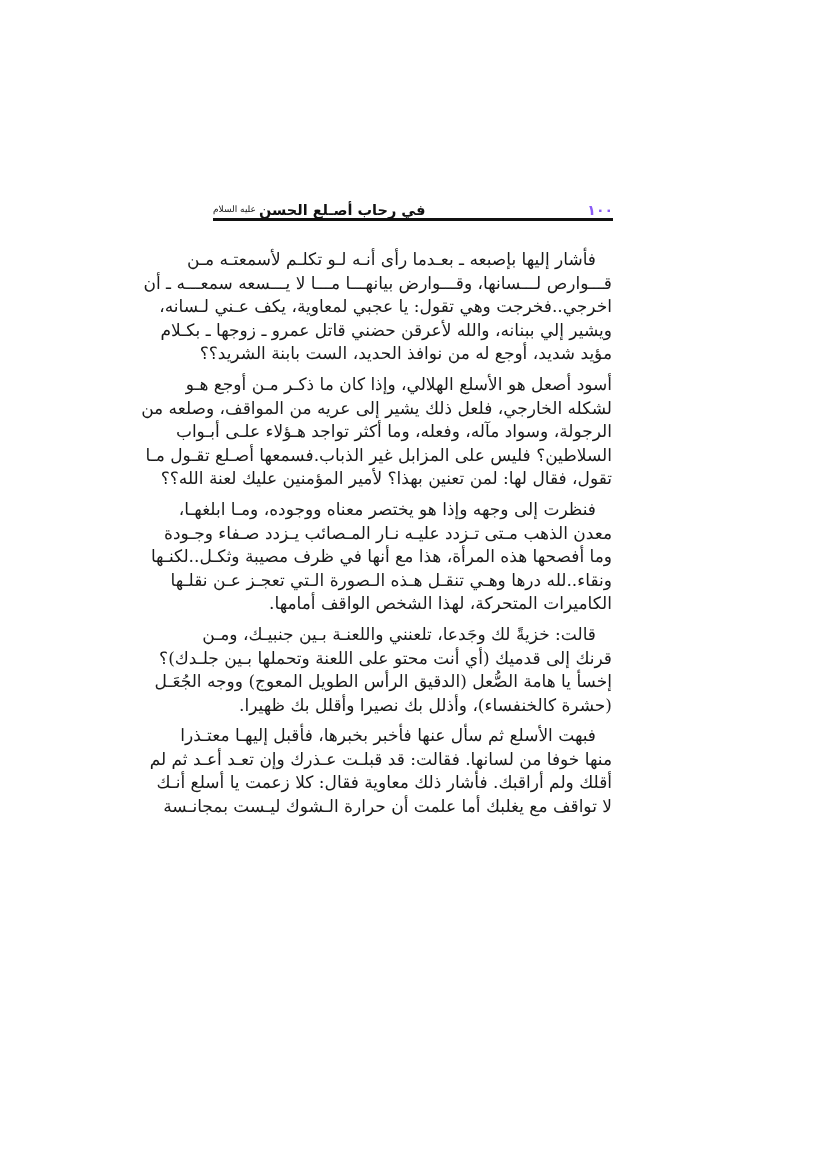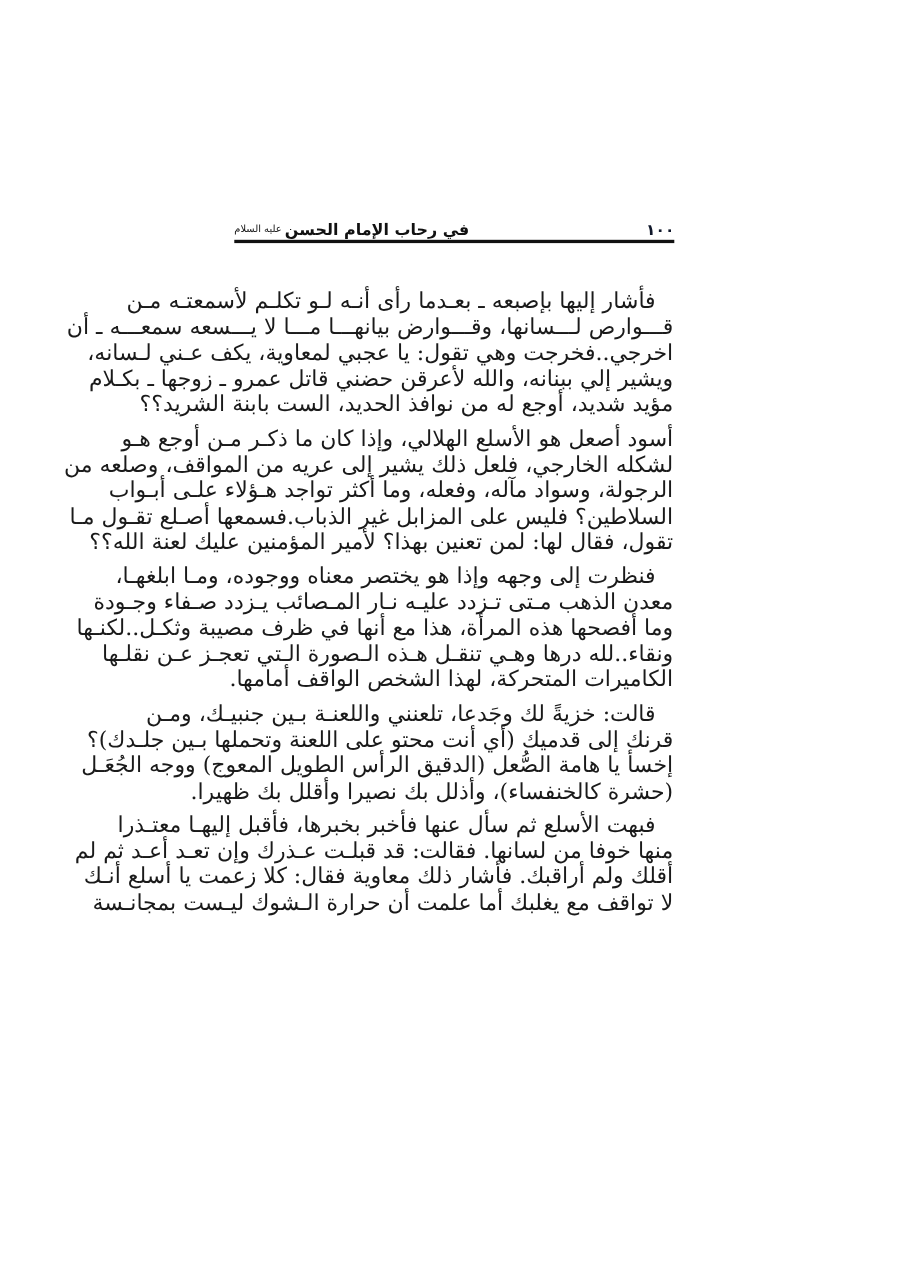--- a/index.html
+++ b/index.html
@@ -5,42 +5,42 @@
   html, body { margin: 0; padding: 0; }
   body {
     width: 826px; height: 1169px; background: #ffffff; position: relative; overflow: hidden;
     font-family: "DejaVu Serif", "Liberation Serif", serif; color: #1a1a1a;
   }
   .page { position: absolute; left: 0; top: 0; width: 826px; height: 1169px; }
   .header {
     position: absolute; left: 213px; top: 196px; width: 400px; height: 22px;
     direction: rtl; display: flex; justify-content: space-between; align-items: flex-end;
   }
-  .page-number { font-family: "DejaVu Sans", sans-serif; font-size: 14px; font-weight: bold; color: #0f172a; margin-top: 20px; }
+  .page-number { font-family: "DejaVu Sans", sans-serif; font-size: 14px; font-weight: bold; color: #8b5cf6; margin-top: 20px; }
   .running-title { font-family: "DejaVu Sans", sans-serif; font-size: 14.5px; font-weight: bold; color: #111; display: flex; align-items: flex-end; gap: 3px; }
   .honorific { font-size: 9px; font-weight: normal; font-family: "DejaVu Serif", serif; position: relative; top: -4px; }
   .rule { position: absolute; left: 213px; top: 218px; width: 400px; height: 3px; background: #111; }
   .body-text {
-    position: absolute; left: 214px; top: 262px; width: 398px;
+    position: absolute; left: 214px; top: 248px; width: 398px;
     direction: rtl; text-align: justify; text-align-last: right;
-    font-size: 20px; line-height: 23.6px;
+    font-size: 17px; line-height: 23.6px;
   }
   .para { margin: 0 0 7px 0; text-indent: 16px; }
   .para .line { display: block; text-align: justify; text-align-last: justify; text-indent: 0; white-space: nowrap; }
   .para .line.first { padding-right: 16px; }
   .para .line.last { text-align-last: right; }
 </style>
 </head>
 <body>
 
 <div class="page">
   <div class="header">
     <span class="page-number">١٠٠</span>
     <span class="running-title">
-      <span>في رحاب الإمام الحسن</span>
+      <span>في رحاب أصـلع الحسن</span>
       <span class="honorific">عليه السلام</span>
     </span>
   </div>
   <div class="rule"></div>
 
   <div class="body-text" id="body-text">
       <div class="para">
         <span class="line first">فأشار إليها بإصبعه ـ بعـدما رأى أنـه لـو تكلـم لأسمعتـه مـن</span>
         <span class="line">قـــوارص لـــسانها، وقـــوارض بيانهـــا مـــا لا يـــسعه سمعـــه ـ أن</span>
         <span class="line">اخرجي..فخرجت وهي تقول: يا عجبي لمعاوية، يكف عـني لـسانه،</span>

